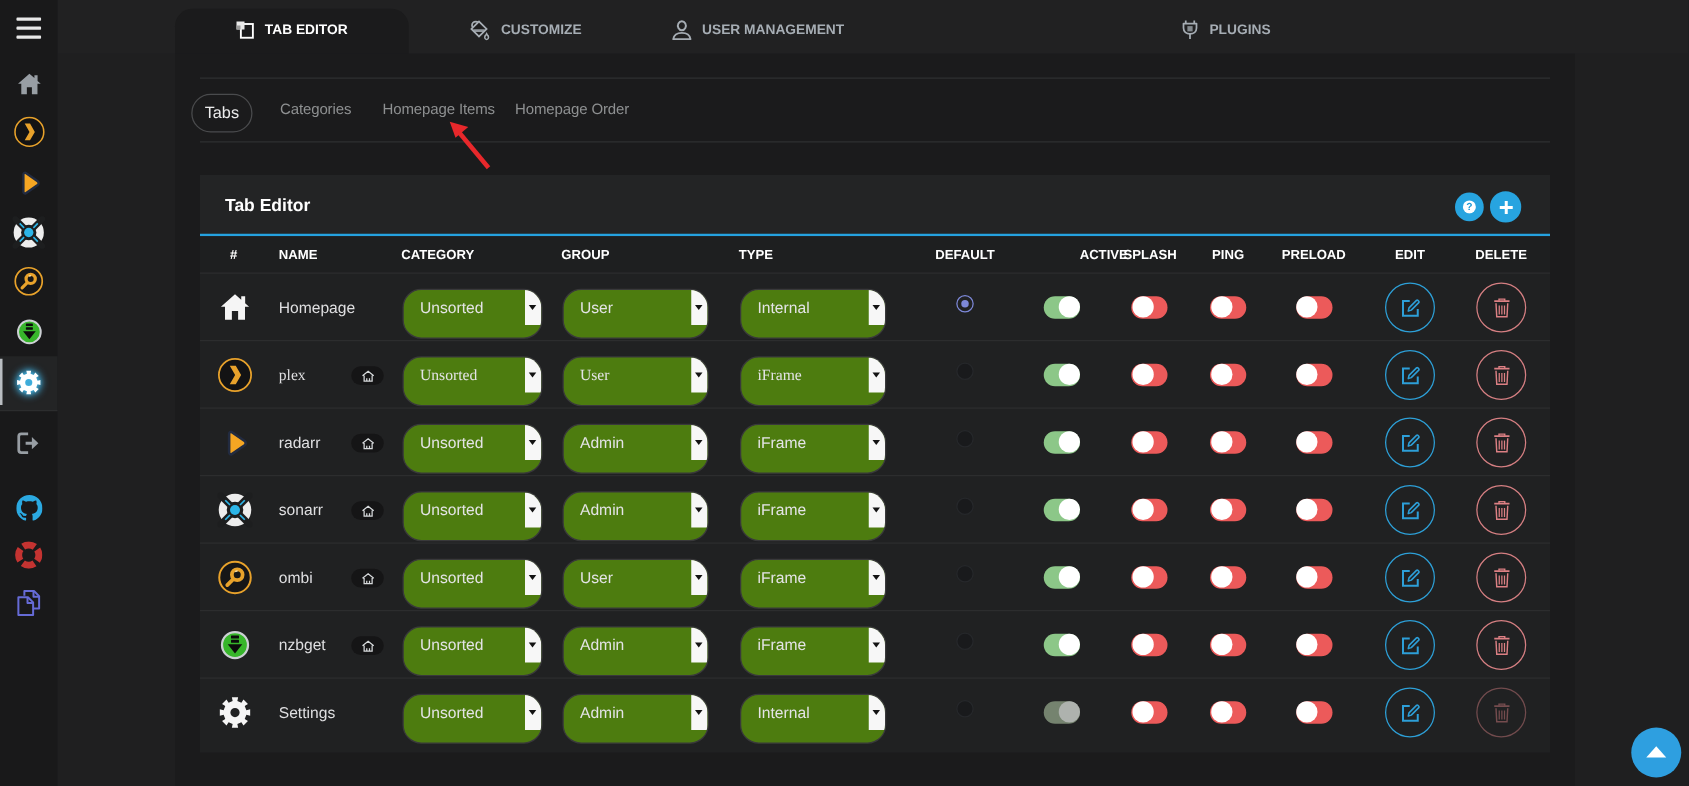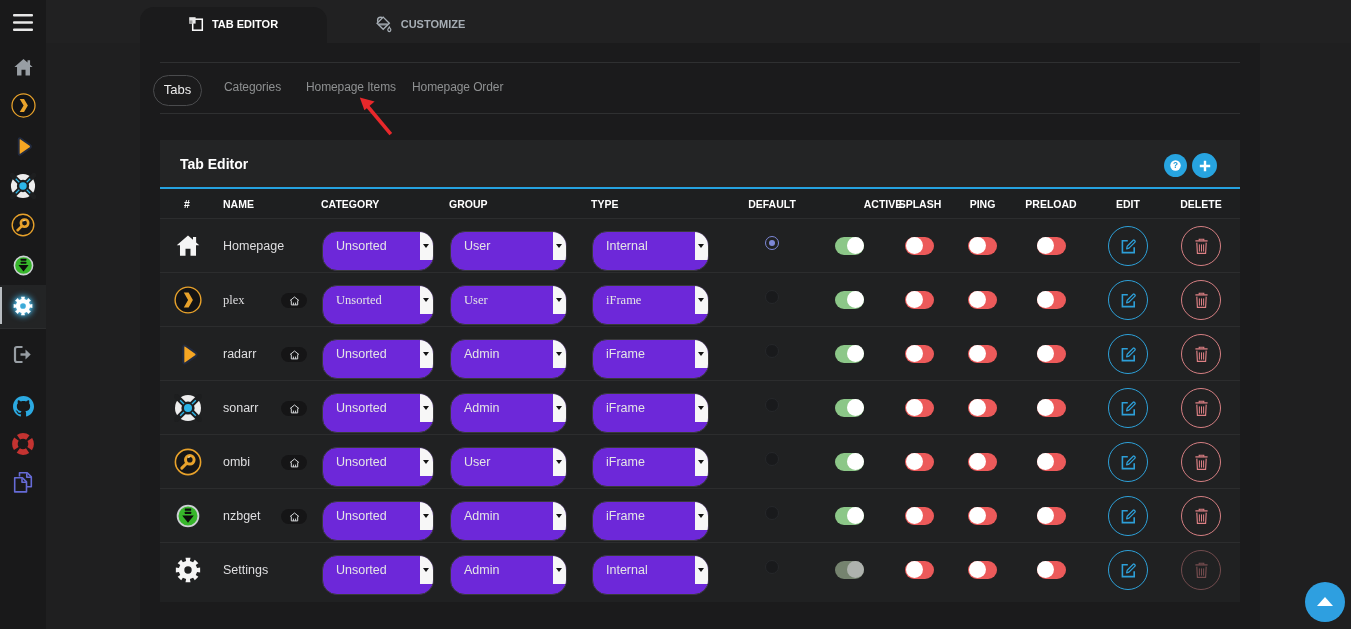--- a/index.html
+++ b/index.html
@@ -31,21 +31,21 @@
   #thead { position:absolute; left:0; top:49px; width:1080px; height:29px; background:#1e1f20; }
   .th { position:absolute; top:49px; height:29px; display:flex; align-items:center; color:#fff; font-size:10.5px; font-weight:700; letter-spacing:0; }
   .thc { justify-content:center; }
 
   .row { position:absolute; left:0; width:1080px; height:54px; border-top:1px solid rgba(255,255,255,.055); }
   .cell { position:absolute; display:flex; align-items:center; justify-content:center; }
   .name { position:absolute; left:63px; top:0; height:54px; display:flex; align-items:center; color:#dfdfe1; font-size:12.5px; }
   .badge { position:absolute; left:121px; top:20px; width:26px; height:15px; background:#151516; border-radius:8px;
            display:flex; align-items:center; justify-content:center; }
 
-  .dd { position:absolute; top:12px; height:40px; background:#6d28d9; border:1px solid #39393b; border-radius:15px;
+  .dd { position:absolute; top:12px; height:40px; background:#4d7c0f; border:1px solid #39393b; border-radius:15px;
         overflow:hidden; color:#e4e4e6; font-size:12.5px; }
   .dd span { position:absolute; left:13px; top:0; height:28px; display:flex; align-items:center; }
   .ddcap { position:absolute; right:0; top:0; width:13px; height:28px; background:#f7f7f7; }
   .ddcap:after { content:""; position:absolute; left:2.5px; top:12px; border-left:3.5px solid transparent; border-right:3.5px solid transparent; border-top:4.5px solid #131313; }
   .dd1 { left:162px; width:112px; }
   .dd2 { left:290px; width:117px; }
   .dd3 { left:432px; width:117px; }
 
   .radio { position:absolute; left:605px; top:17px; width:14px; height:14px; border-radius:50%; background:#191a1c; border:1px solid #26282b; }
   .radio.sel { background:transparent; border:1.5px solid #7d88d8; }
@@ -176,20 +176,36 @@
     </div>
 <div class="ntab" style="left:310px;width:220px;color:#a6adb4;">
       <svg width="18" height="18" viewBox="0 0 18 18" fill="none" stroke="#a6adb4" stroke-width="1.4">
         <circle cx="5.6" cy="5.2" r="3"></circle>
         <rect x="3.9" y="3.9" width="8.6" height="8.6" transform="rotate(45 8.2 8.2)" fill="#1d1d1e"></rect>
         <path d="M3.6 9.4 H12.8" stroke-width="2.2" opacity=".85"></path>
         <path d="M15 13.2 a1.5 1.8 0 1 1 -1.4 0 l0.7 -1.3 Z" stroke-width="1.2"></path>
       </svg>
       <span>CUSTOMIZE</span>
     </div>
+<div class="ntab" style="left:496px;width:220px;color:#a6adb4;">
+      <svg width="17" height="17" viewBox="0 0 17 17" fill="none" stroke="#a6adb4" stroke-width="1.5">
+        <path d="M8.5 8.2 a3.2 3.6 0 1 0 -0.01 0 Z"></path>
+        <path d="M1.6 15.3 C2.2 11.9 4.8 10.3 8.5 10.3 C12.2 10.3 14.8 11.9 15.4 15.3 Z" stroke-linejoin="round"></path>
+      </svg>
+      <span>USER MANAGEMENT</span>
+    </div>
+<div class="ntab" style="left:870px;width:220px;color:#a6adb4;">
+      <svg width="16" height="18" viewBox="0 0 16 18" fill="none" stroke="#a6adb4" stroke-width="1.4">
+        <path d="M4.6 1.4 V3.8 M11.4 1.4 V3.8"></path>
+        <path d="M2.8 3.8 H13.2 V7.4 C13.2 10.3 11 12.1 8 12.1 C5 12.1 2.8 10.3 2.8 7.4 Z" stroke-linejoin="round"></path>
+        <path d="M8 12.1 V16.2"></path>
+        <rect x="5.9" y="5.9" width="4.2" height="4.2" fill="#a6adb4" stroke="none" opacity=".75"></rect>
+      </svg>
+      <span>PLUGINS</span>
+    </div>
   <div class="abs" style="left:0;top:0;width:1351px;height:629px;">
       <div class="hline" style="left:160px; top:62px; width:1080px;"></div>
       <div class="hline" style="left:160px; top:113px; width:1080px;"></div>
       <div id="tabspill" style="left:153px;top:75px;position:absolute;">Tabs</div>
       <div class="subnav" style="left:224px;top:71px;">Categories</div>
       <div class="subnav" style="left:306px;top:71px;">Homepage Items</div>
       <div class="subnav" style="left:396px;top:71px;margin-left:16px;">Homepage Order</div>
       <svg class="abs" style="left:352px;top:95px;" width="52" height="50" viewBox="0 0 52 50">
 <path d="M14.5 10 L38.8 39.2" stroke="#e8282b" stroke-width="3.6" fill="none"></path>
 <path d="M7.8 2.4 L22.6 6.6 L12.4 15.2 Z" fill="#e8282b"></path>

